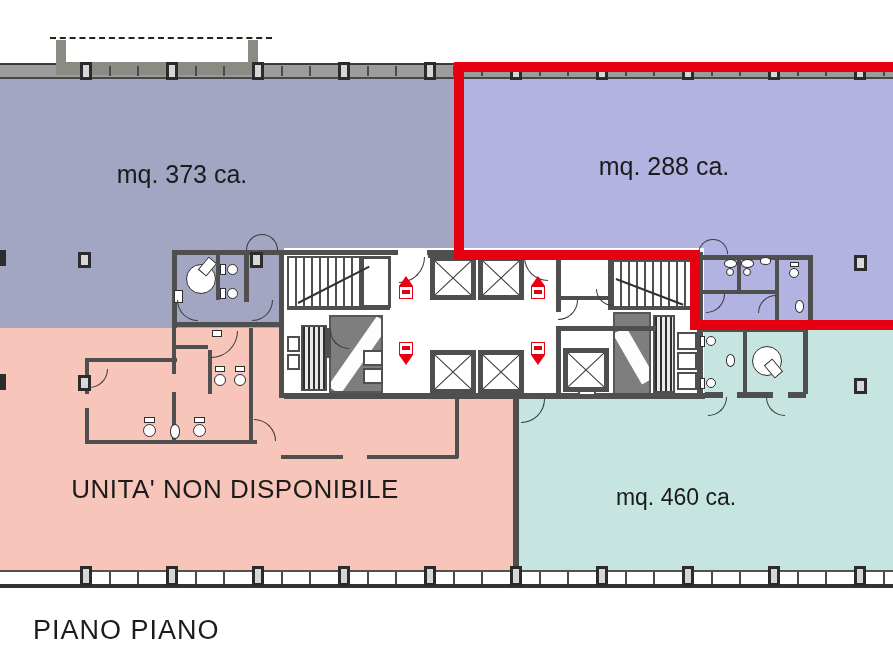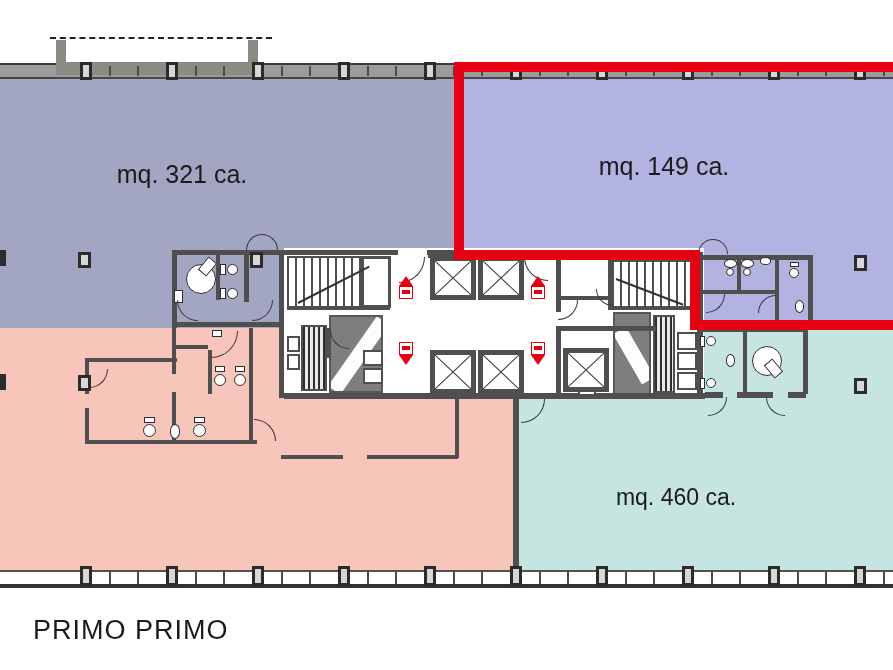--- a/index.html
+++ b/index.html
@@ -106,24 +106,25 @@
       </div>
     </div>
   <div class="fire" style="left:530px;top:342px;">
     <div class="box">
         <i></i>
         <b></b>
       </div>
       <div class="tri-dn"></div>
     </div>
 
-  <div class="lbl" style="left:62px;top:160px;width:240px;font-size:25px;">mq. 321 ca.</div>
-  <div class="lbl" style="left:544px;top:152px;width:240px;font-size:25px;">mq. 149 ca.</div>
+  <div class="lbl" style="left:62px;top:160px;width:240px;font-size:25px;">mq. 373 ca.</div>
+  <div class="lbl" style="left:544px;top:152px;width:240px;font-size:25px;">mq. 288 ca.</div>
+  <div class="lbl" style="left:55px;top:474px;width:360px;font-size:26px;letter-spacing:.5px;">UNITA' NON DISPONIBILE</div>
   <div class="lbl" style="left:556px;top:484px;width:240px;font-size:23px;">mq. 460 ca.</div>
-  <div class="lbl" style="left:33px;top:615px;text-align:left;font-size:27px;letter-spacing:1px;">PRIMO PRIMO</div>
+  <div class="lbl" style="left:33px;top:615px;text-align:left;font-size:27px;letter-spacing:1px;">PIANO PIANO</div>
 <div class="w" style="left: 172px; top: 250px; width: 226px; height: 5px;"></div>
     <div class="w" style="left: 427px; top: 250px; width: 30px; height: 5px;"></div>
     <div class="w" style="left: 172px; top: 252px; width: 5px; height: 76px;"></div>
     <div class="w" style="left: 279px; top: 252px; width: 5px; height: 146px;"></div>
     <div class="w" style="left: 172px; top: 322px; width: 112px; height: 5px;"></div>
     <div class="w" style="left: 244px; top: 252px; width: 5px; height: 50px;"></div>
     <div class="w" style="left: 216px; top: 252px; width: 4px; height: 48px;"></div>
     <div class="w" style="left: 85px; top: 358px; width: 92px; height: 4px;"></div>
     <div class="w" style="left: 85px; top: 358px; width: 4px; height: 36px;"></div>
     <div class="w" style="left: 85px; top: 408px; width: 4px; height: 36px;"></div>

